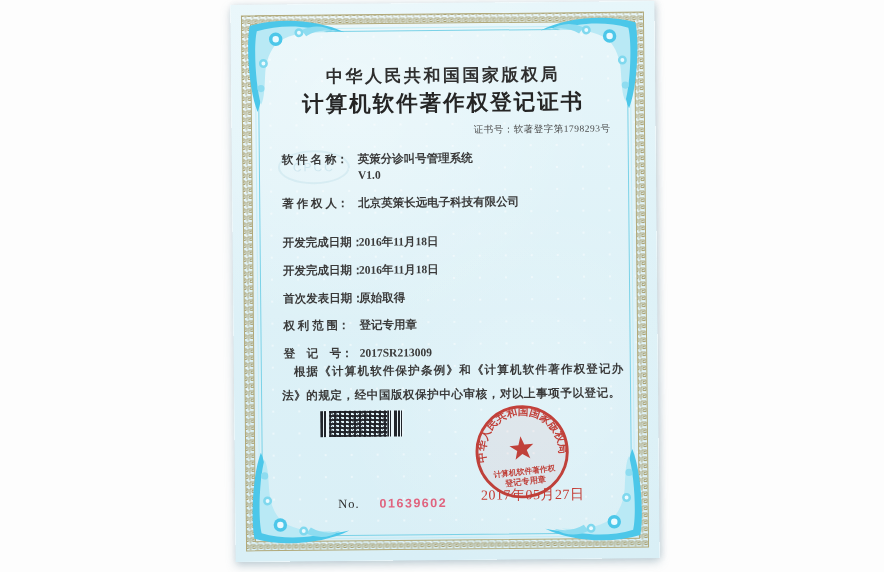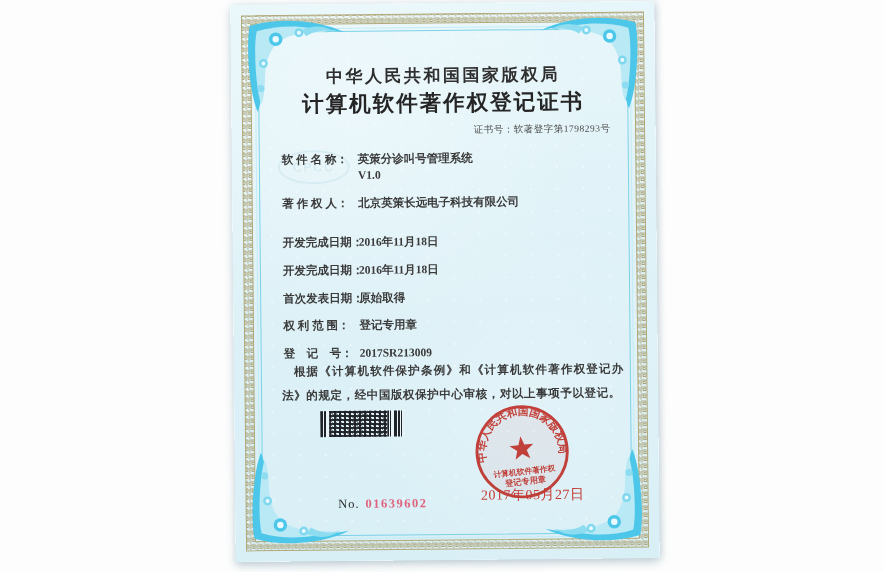--- a/index.html
+++ b/index.html
@@ -88,22 +88,22 @@
   .seal { position:absolute; left:239px; top:401px; width:97px; height:97px;
           opacity:.92; mix-blend-mode:multiply; }
   .issue-date {
     position:absolute; left:246px; top:484px; font-size:14px; font-weight:normal;
     color:#c43a33; letter-spacing:.5px;
   }
 
   
   .serial { position:absolute; left:66px; top:493px; font-size:12.5px; }
   .serial .prefix { color:#2e2e2e; letter-spacing:1px;margin-left:37px; }
-  .serial .number { color:#e0637e; font-family:Liberation Serif, serif;
-                    font-weight:bold; letter-spacing:1.5px; margin-left:6px; }
+  .serial .number { color:#e0637e; font-family:Liberation Sans, sans-serif;
+                    font-weight:bold; letter-spacing:1.5px; margin-left:20px; }
 </style>
 </head>
 <body>
 
 <svg width="0" height="0" style="position:absolute">
   <defs>
     <g id="flourish">
       <path d="M2,8 C35,-2 80,2 108,16 C80,10 52,12 36,22 C24,30 18,42 16,56 C14,76 16,92 10,104 C0,78 -2,28 2,8 Z" fill="#4cc7e9"></path>
       <path d="M10,14 C36,6 68,8 90,16 C64,14 44,18 32,28 C24,36 20,48 19,60 C18,76 18,88 14,96 C8,76 6,30 10,14 Z" fill="#b9e9f5"></path>
       <path d="M60,13 q20,-9 38,3 q-18,-5 -33,4 Z" fill="#8edcf0"></path>

